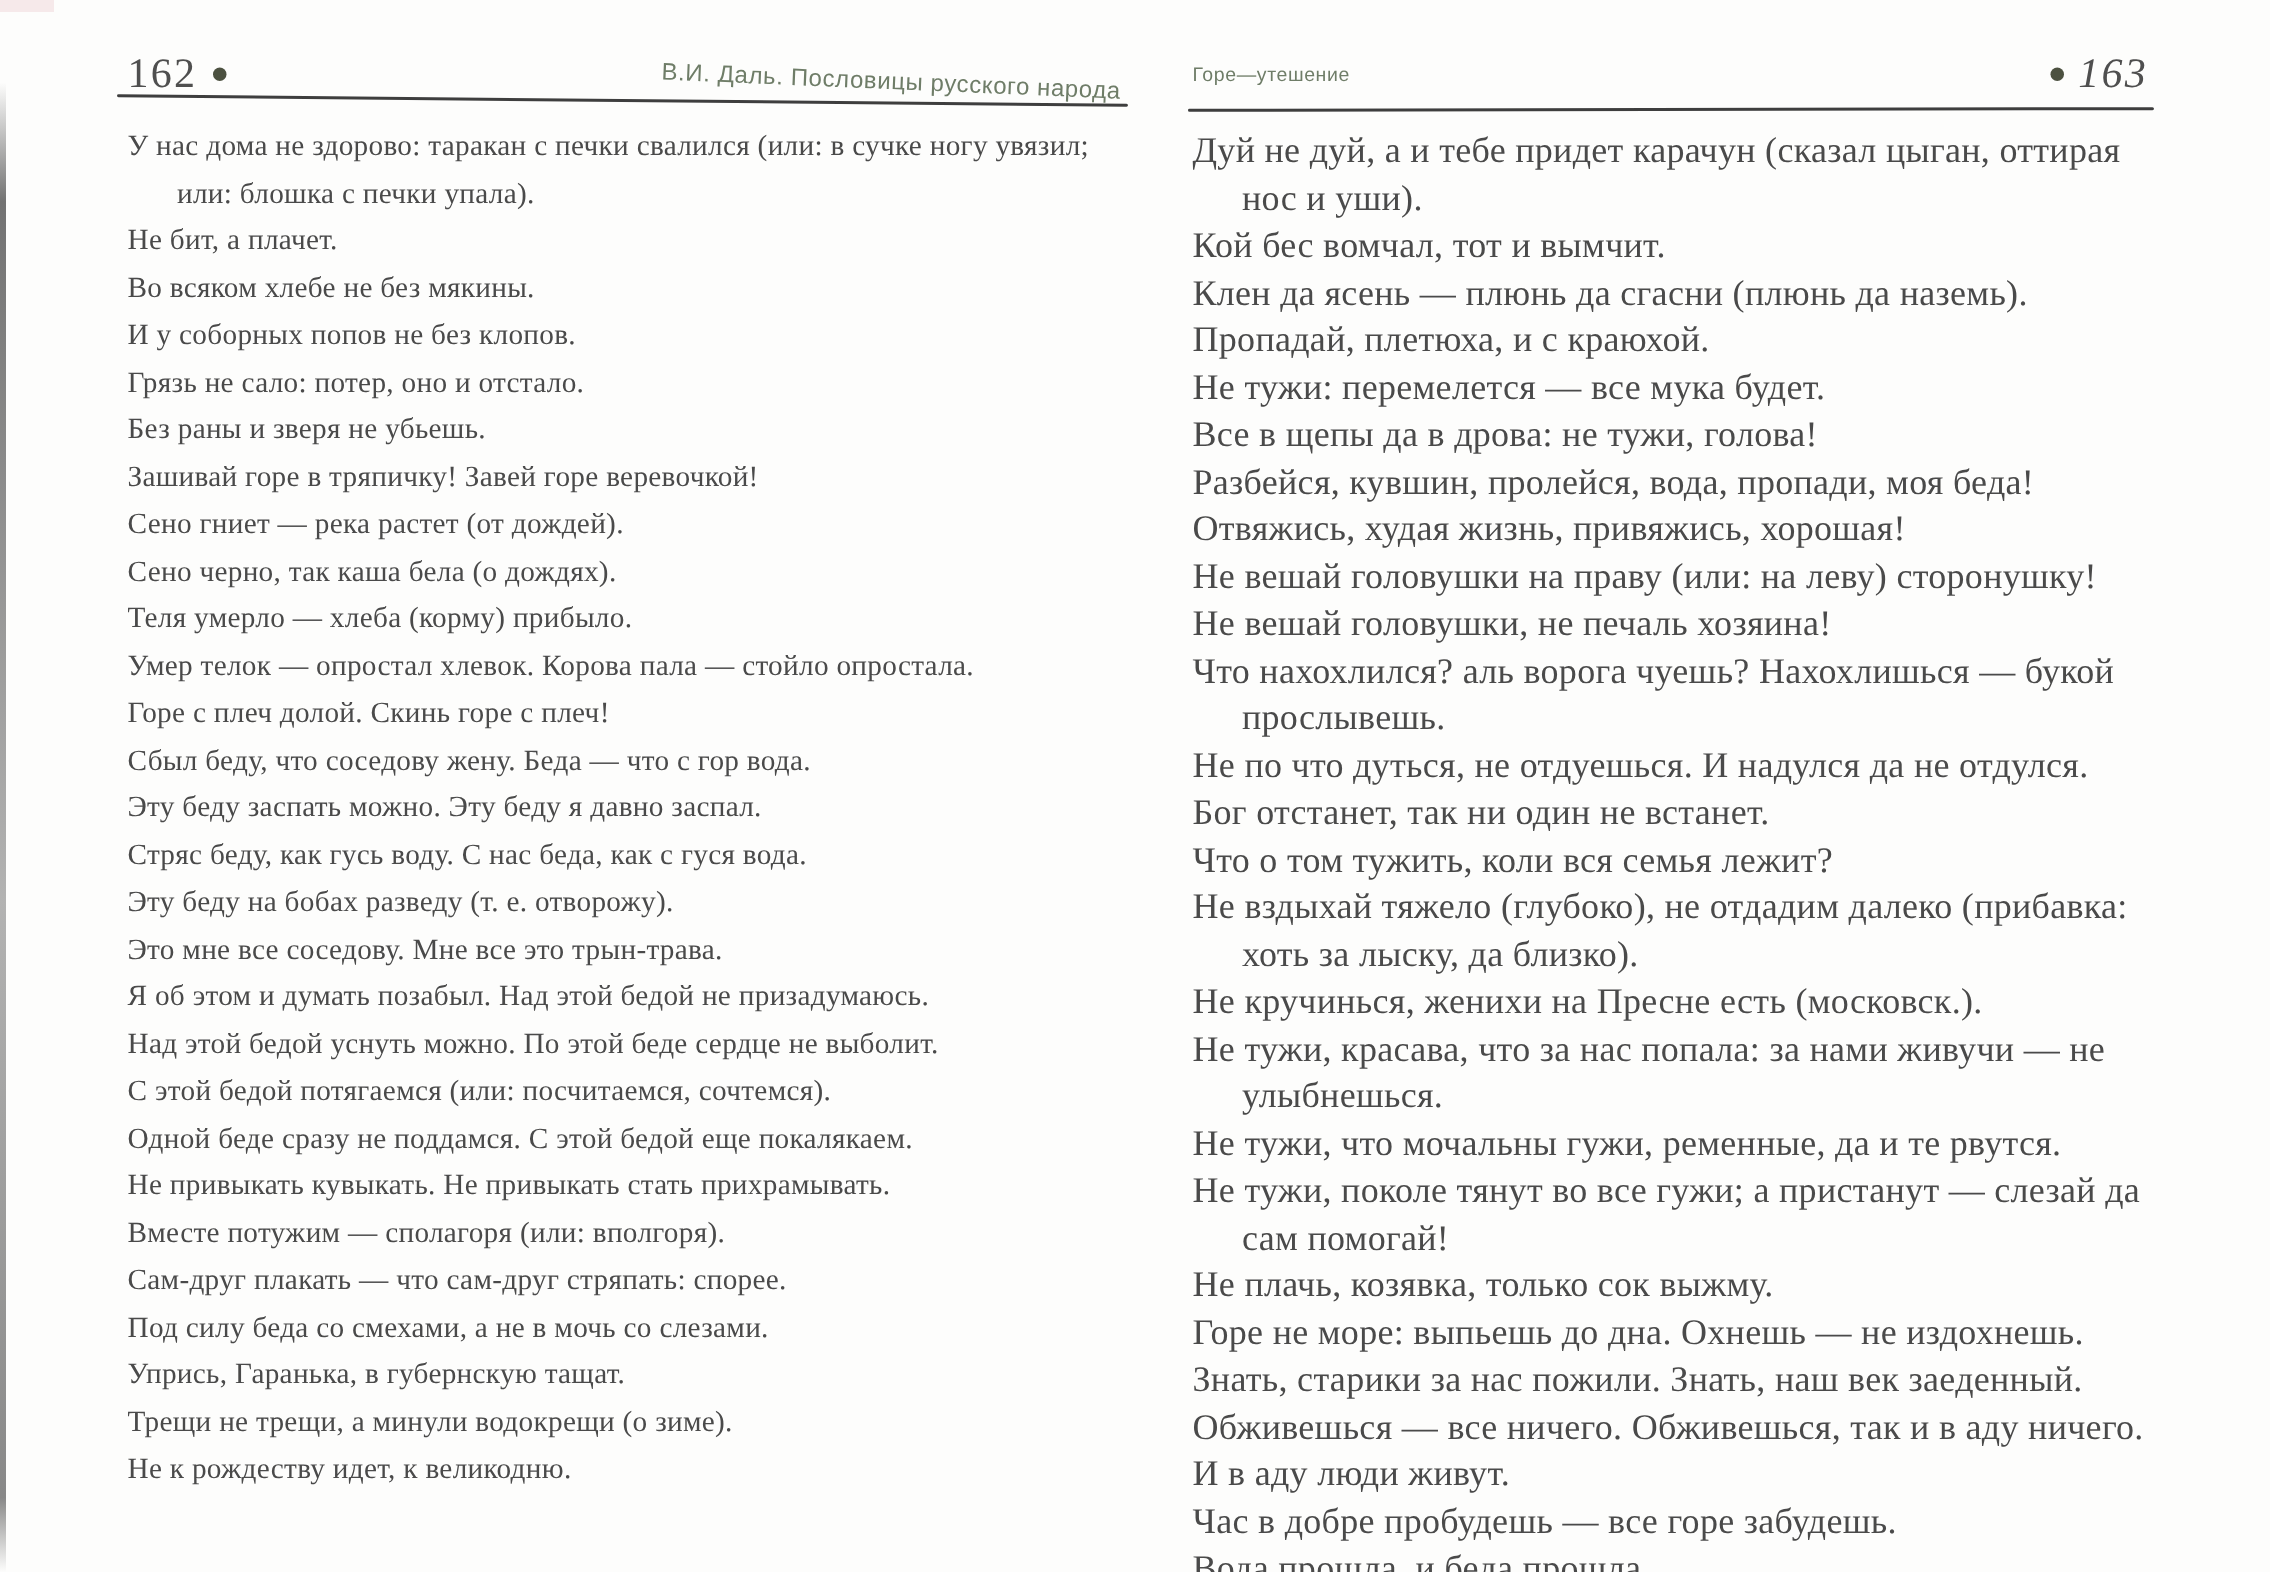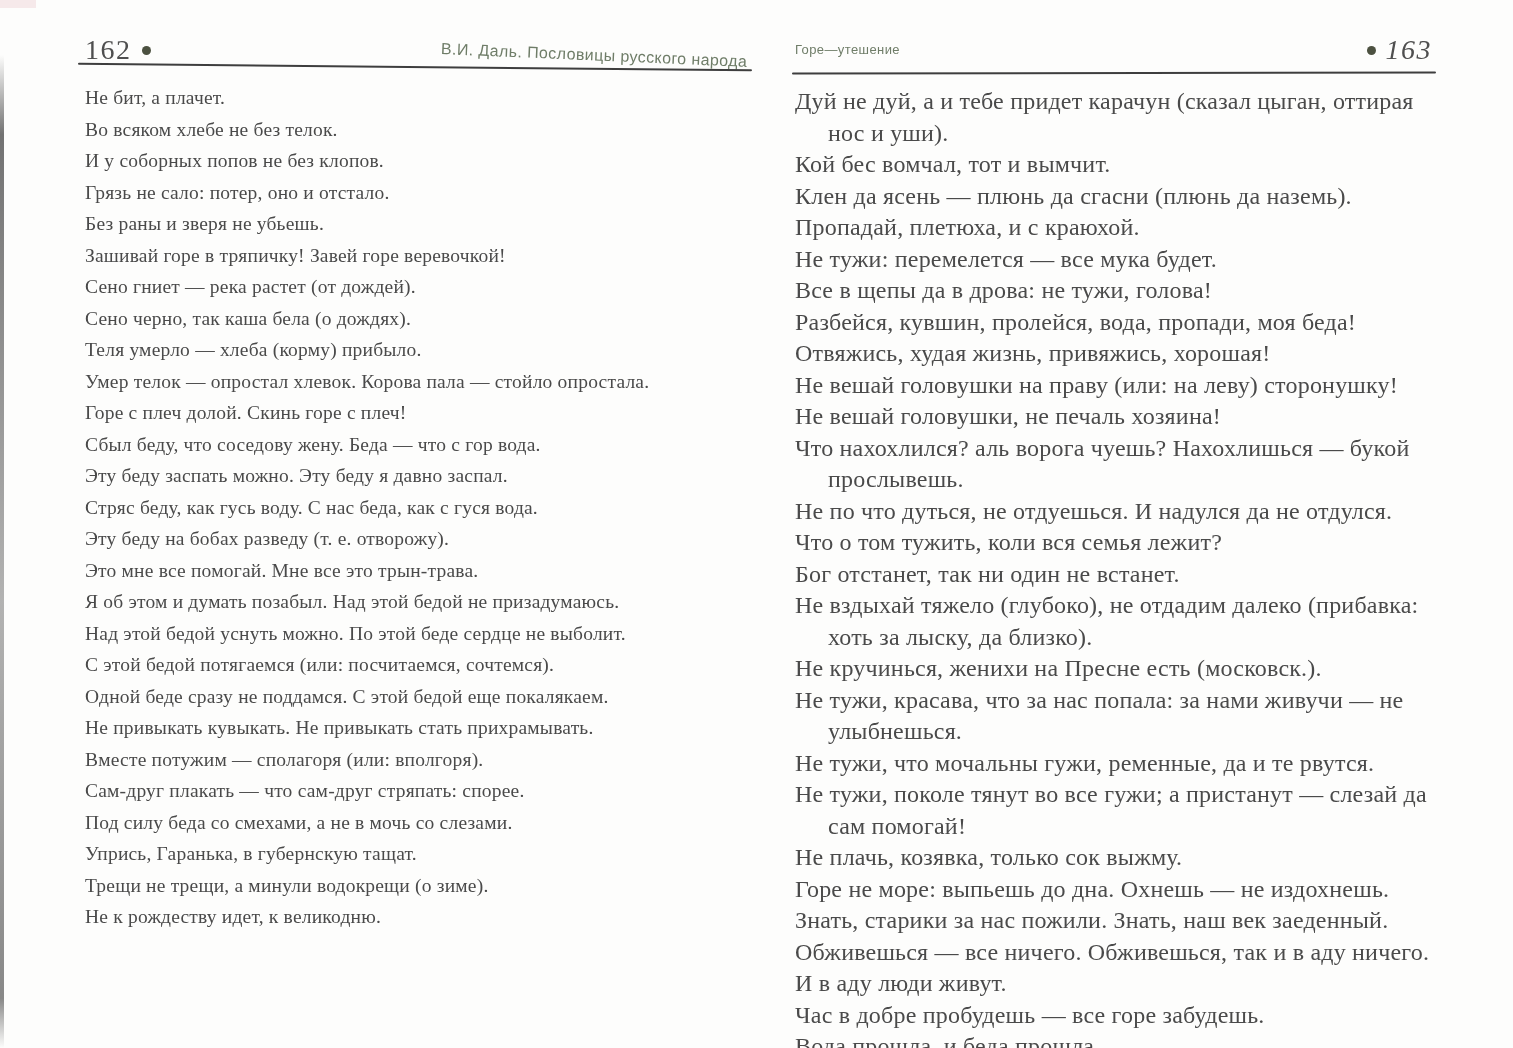--- a/index.html
+++ b/index.html
@@ -82,36 +82,37 @@
   </header>
   <div class="rule rule-left"></div>
 
   <header class="header-right">
     <span class="running-title">Горе—утешение</span>
     <span class="pagenum-wrap"><span class="dot"></span><span class="pagenum">163</span></span>
   </header>
   <div class="rule rule-right"></div>
 
   <main class="col col-left">
+      <p class="proverb">У нас дома не здорово: таракан с печки свалился (или: в сучке ногу увязил; или: блошка с печки упала).</p>
       <p class="proverb">Не бит, а плачет.</p>
-      <p class="proverb">Во всяком хлебе не без телок.</p>
+      <p class="proverb">Во всяком хлебе не без мякины.</p>
       <p class="proverb">И у соборных попов не без клопов.</p>
       <p class="proverb">Грязь не сало: потер, оно и отстало.</p>
       <p class="proverb">Без раны и зверя не убьешь.</p>
       <p class="proverb">Зашивай горе в тряпичку! Завей горе веревочкой!</p>
       <p class="proverb">Сено гниет — река растет (от дождей).</p>
       <p class="proverb">Сено черно, так каша бела (о дождях).</p>
       <p class="proverb">Теля умерло — хлеба (корму) прибыло.</p>
       <p class="proverb">Умер телок — опростал хлевок. Корова пала — стойло опростала.</p>
       <p class="proverb">Горе с плеч долой. Скинь горе с плеч!</p>
       <p class="proverb">Сбыл беду, что соседову жену. Беда — что с гор вода.</p>
       <p class="proverb">Эту беду заспать можно. Эту беду я давно заспал.</p>
       <p class="proverb">Стряс беду, как гусь воду. С нас беда, как с гуся вода.</p>
       <p class="proverb">Эту беду на бобах разведу (т. е. отворожу).</p>
-      <p class="proverb">Это мне все помогай. Мне все это трын-трава.</p>
+      <p class="proverb">Это мне все соседову. Мне все это трын-трава.</p>
       <p class="proverb">Я об этом и думать позабыл. Над этой бедой не призадумаюсь.</p>
       <p class="proverb">Над этой бедой уснуть можно. По этой беде сердце не выболит.</p>
       <p class="proverb">С этой бедой потягаемся (или: посчитаемся, сочтемся).</p>
       <p class="proverb">Одной беде сразу не поддамся. С этой бедой еще покалякаем.</p>
       <p class="proverb">Не привыкать кувыкать. Не привыкать стать прихрамывать.</p>
       <p class="proverb">Вместе потужим — сполагоря (или: вполгоря).</p>
       <p class="proverb">Сам-друг плакать — что сам-друг стряпать: спорее.</p>
       <p class="proverb">Под силу беда со смехами, а не в мочь со слезами.</p>
       <p class="proverb">Упрись, Гаранька, в губернскую тащат.</p>
       <p class="proverb">Трещи не трещи, а минули водокрещи (о зиме).</p>
@@ -124,22 +125,22 @@
       <p class="proverb">Клен да ясень — плюнь да сгасни (плюнь да наземь).</p>
       <p class="proverb">Пропадай, плетюха, и с краюхой.</p>
       <p class="proverb">Не тужи: перемелется — все мука будет.</p>
       <p class="proverb">Все в щепы да в дрова: не тужи, голова!</p>
       <p class="proverb">Разбейся, кувшин, пролейся, вода, пропади, моя беда!</p>
       <p class="proverb">Отвяжись, худая жизнь, привяжись, хорошая!</p>
       <p class="proverb">Не вешай головушки на праву (или: на леву) сторонушку!</p>
       <p class="proverb">Не вешай головушки, не печаль хозяина!</p>
       <p class="proverb">Что нахохлился? аль ворога чуешь? Нахохлишься — букой прослывешь.</p>
       <p class="proverb">Не по что дуться, не отдуешься. И надулся да не отдулся.</p>
+      <p class="proverb">Бог отстанет, так ни один не встанет.</p>
       <p class="proverb">Что о том тужить, коли вся семья лежит?</p>
-      <p class="proverb">Бог отстанет, так ни один не встанет.</p>
       <p class="proverb">Не вздыхай тяжело (глубоко), не отдадим далеко (прибавка: хоть за лыску, да близко).</p>
       <p class="proverb">Не кручинься, женихи на Пресне есть (московск.).</p>
       <p class="proverb">Не тужи, красава, что за нас попала: за нами живучи — не улыбнешься.</p>
       <p class="proverb">Не тужи, что мочальны гужи, ременные, да и те рвутся.</p>
       <p class="proverb">Не тужи, поколе тянут во все гужи; а пристанут — слезай да сам помогай!</p>
       <p class="proverb">Не плачь, козявка, только сок выжму.</p>
       <p class="proverb">Горе не море: выпьешь до дна. Охнешь — не издохнешь.</p>
       <p class="proverb">Знать, старики за нас пожили. Знать, наш век заеденный.</p>
       <p class="proverb">Обживешься — все ничего. Обживешься, так и в аду ничего.</p>
       <p class="proverb">И в аду люди живут.</p>

